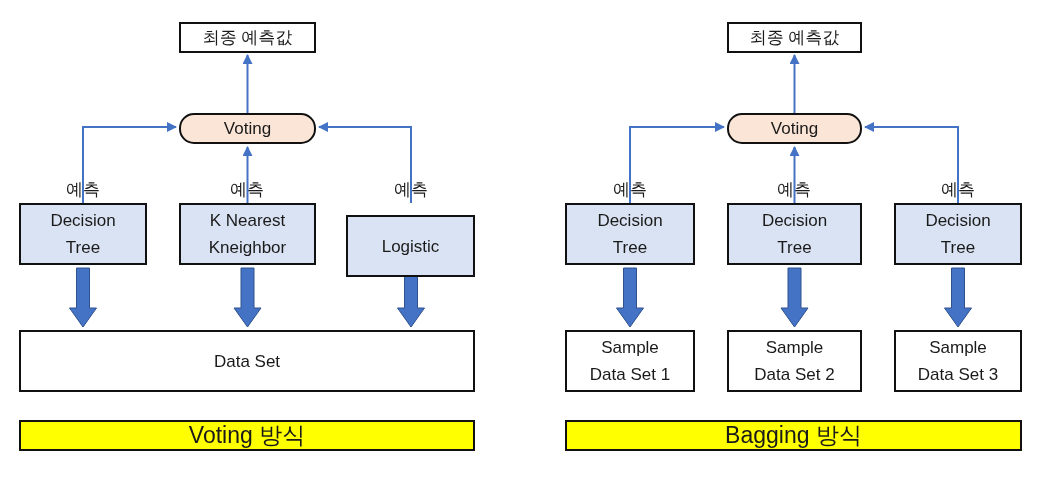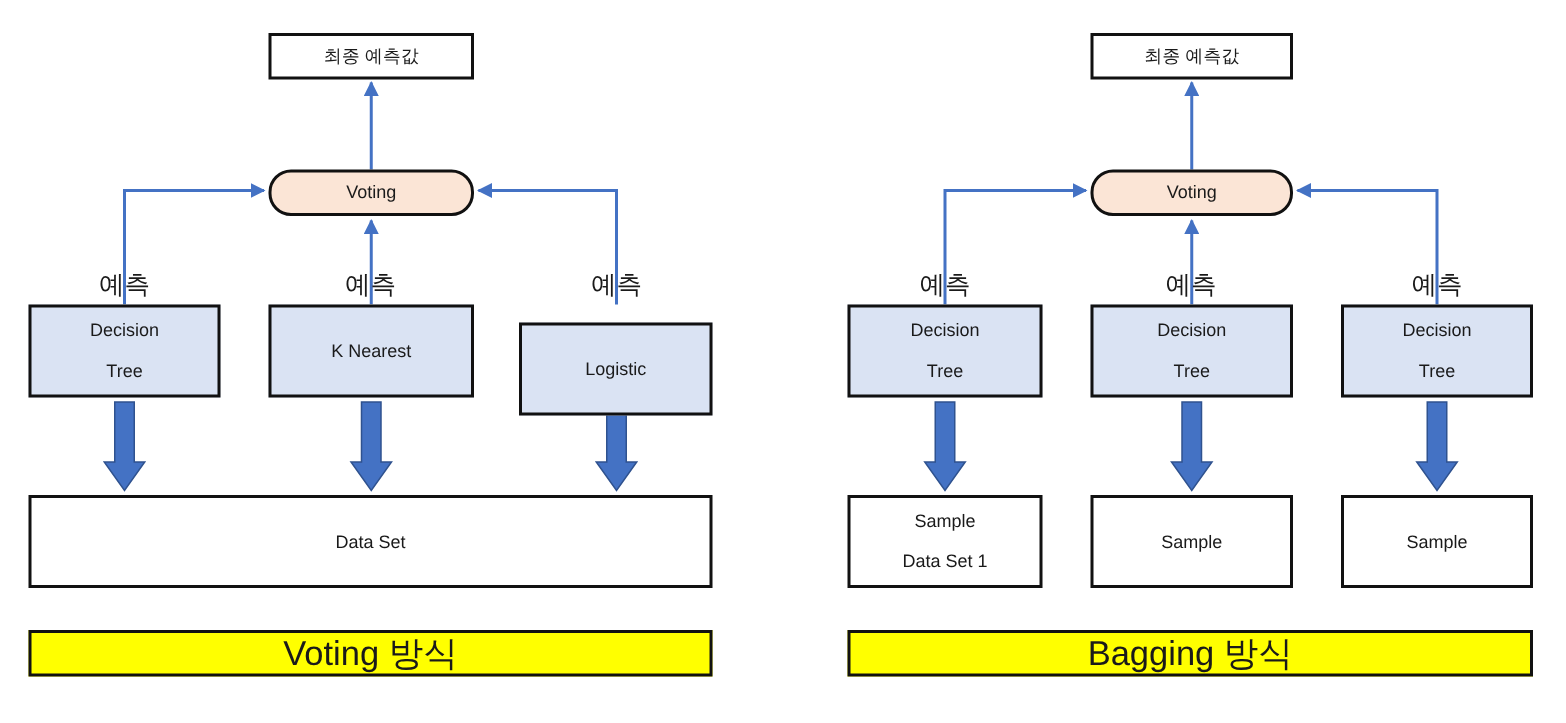--- a/index.html
+++ b/index.html
@@ -27,21 +27,21 @@
   .arrows{position:absolute;left:0;top:0;}
   .conn{fill:none;stroke:var(--arrow-blue,#4472c4);stroke-width:2;}
   .blockarrow{fill:var(--block-arrow-fill,#4472c4);stroke:var(--block-arrow-border,#2f528f);stroke-width:1;}
   .ahp{fill:var(--arrow-blue,#4472c4);}
   .box{
     position:absolute;
     display:flex;flex-direction:column;align-items:center;justify-content:center;
     border:2px solid var(--box-border,#111);
     background:#ffffff;
     color:var(--text-color,#1a1a1a);
-    font-size:12px;line-height:27px;
+    font-size:17px;line-height:27px;
     text-align:right;
   }
   .box.model{background:var(--model-box-fill,#dae3f3);}
   .box.voting{background:var(--voting-box-fill,#fbe5d6);border-radius:15px;}
   .predict{
     position:absolute;width:60px;height:26px;line-height:26px;
     text-align:center;font-size:17px;color:var(--text-color,#1a1a1a);
   }
   .banner{
     position:absolute;
@@ -95,20 +95,21 @@
     <div class="predict" style="left:53px;top:177px">예측</div>
     <div class="predict" style="left:217px;top:177px">예측</div>
     <div class="predict" style="left:381px;top:177px">예측</div>
 
     <div class="box model" style="left:19px;top:203px;width:128px;height:62px">
       <span>Decision</span>
       <span>Tree</span>
     </div>
     <div class="box model" style="left:179px;top:203px;width:137px;height:62px">
       <span>K Nearest</span>
+      <span>Kneighbor</span>
     </div>
     <div class="box model" style="left:346px;top:215px;width:129px;height:62px">
       <span>Logistic</span>
     </div>
 
     <div class="box" style="left:19px;top:330px;width:456px;height:62px">
       <span>Data Set</span>
     </div>
 
     <div class="banner" style="left:19px;top:420px;width:456px;height:31px">
@@ -142,23 +143,25 @@
       <span>Decision</span>
       <span>Tree</span>
     </div>
 
     <div class="box" style="left:565px;top:330px;width:130px;height:62px">
       <span>Sample</span>
       <span>Data Set 1</span>
     </div>
     <div class="box" style="left:727px;top:330px;width:135px;height:62px">
       <span>Sample</span>
+      <span>Data Set 2</span>
     </div>
     <div class="box" style="left:894px;top:330px;width:128px;height:62px">
       <span>Sample</span>
+      <span>Data Set 3</span>
     </div>
 
     <div class="banner" style="left:565px;top:420px;width:457px;height:31px">
       <span>Bagging 방식</span>
     </div>
   </div>
 
 </div>
 
 </body></html>

